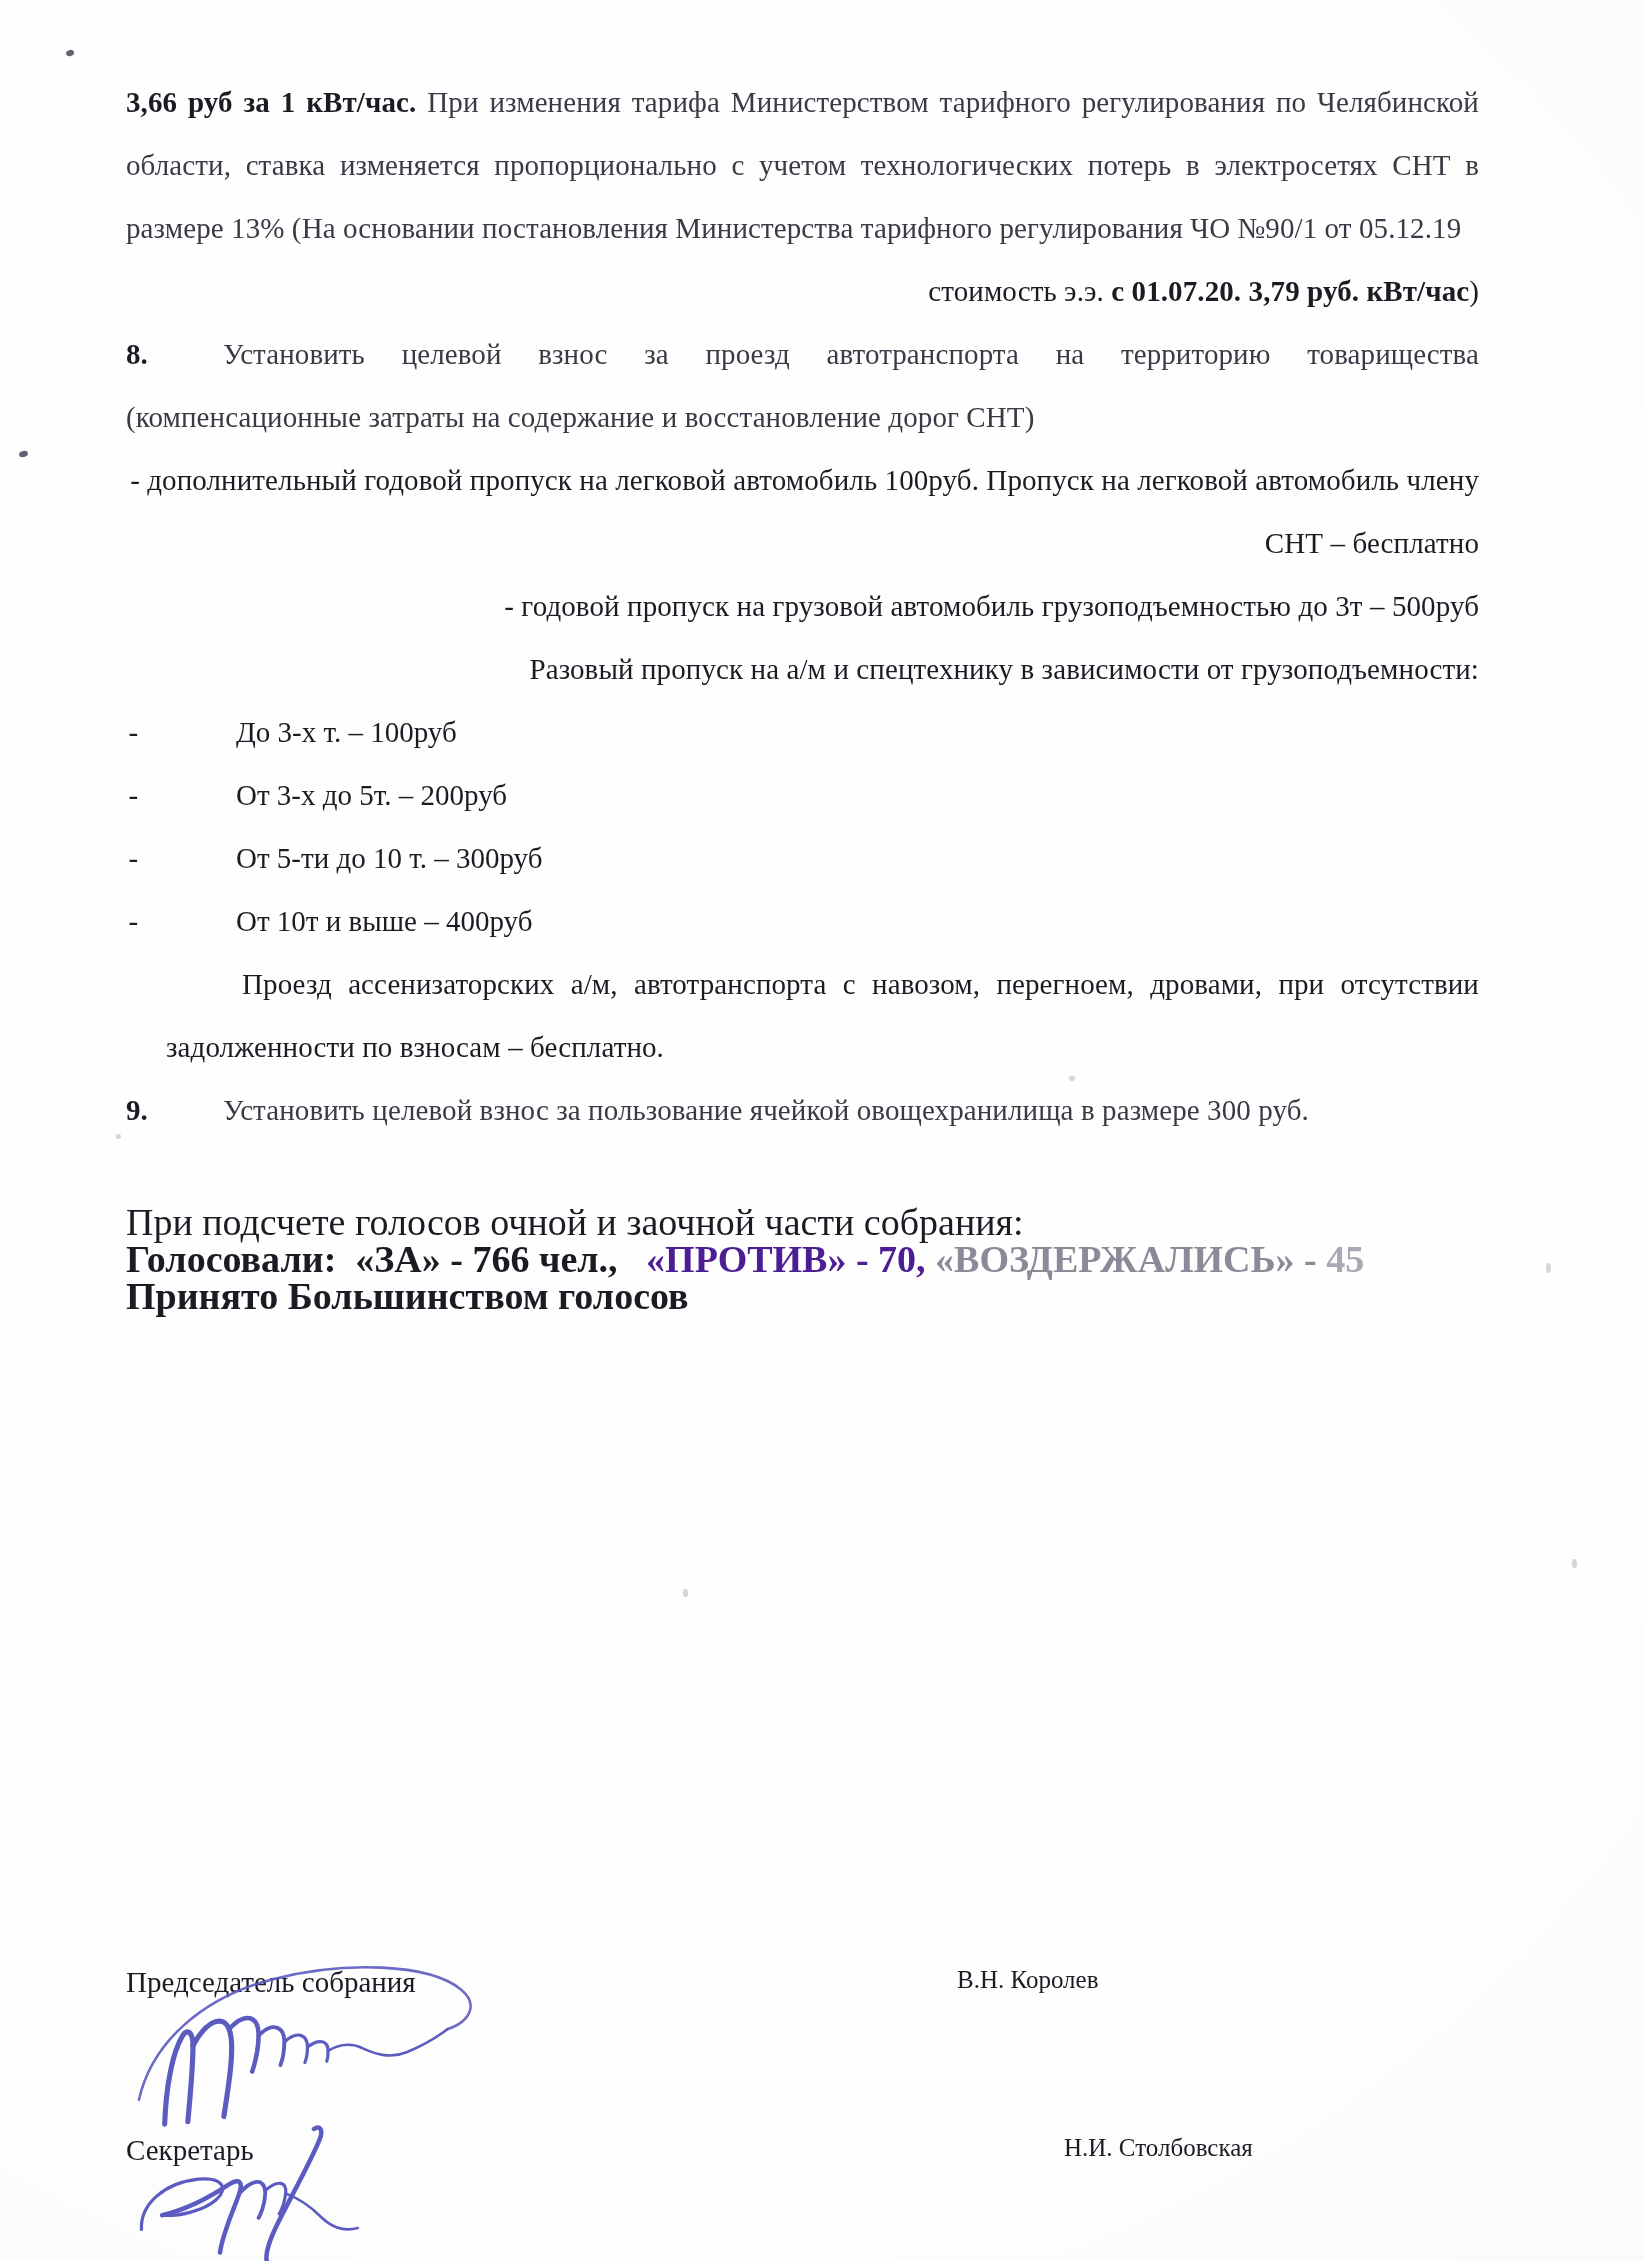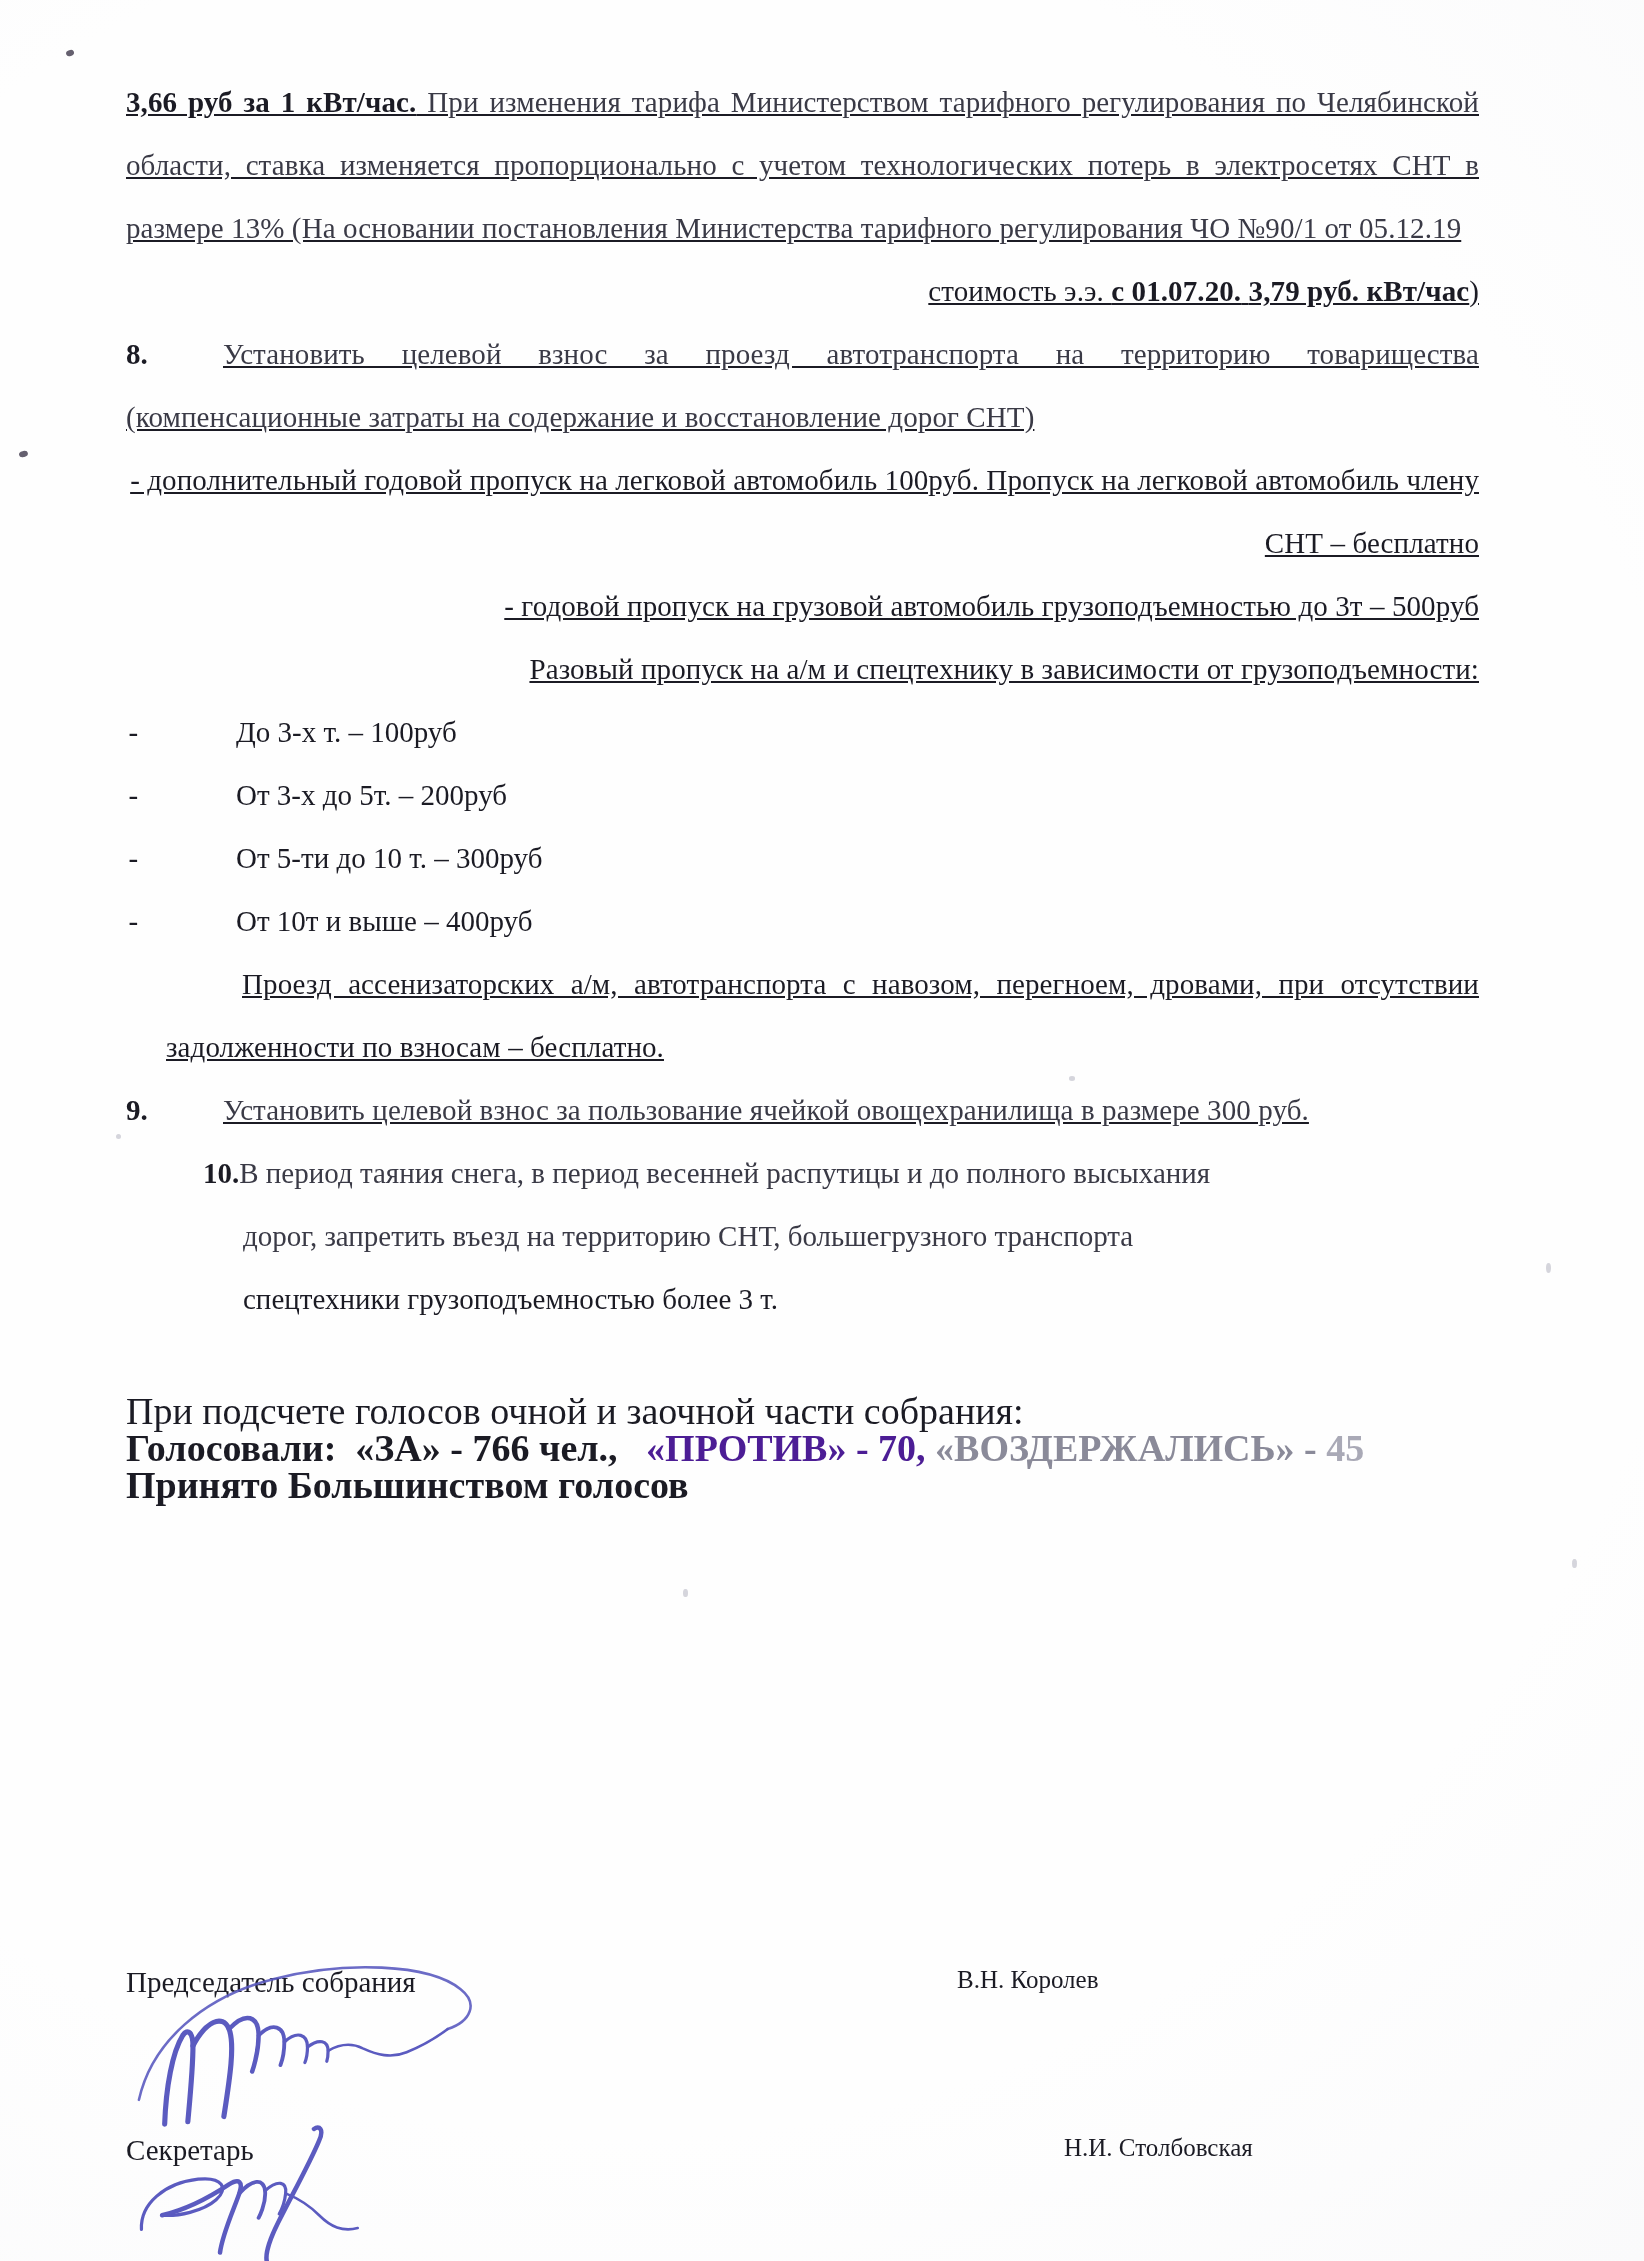--- a/index.html
+++ b/index.html
@@ -34,21 +34,20 @@
   }
 
   
   .p {
     font-size: 29px;
     line-height: 63px;
     margin: 0;
     text-align: justify;
     text-justify: inter-word;
     letter-spacing: 0.1px;
-    text-decoration: underline;
   }
   .p.left { text-align: right; }
 
   b, .b { font-weight: bold; }
 
   
   .fade1 { color: #3a3a46; }
   .fade2 { color: #4c1d95; }
   .fade3 { color: #8a8a99; }
   .fade4 { color: #a9a9b6; }
@@ -180,23 +179,20 @@
       <li><span class="dash">-</span><span>До 3-х т. – 100руб</span></li>
       <li><span class="dash">-</span><span>От 3-х до 5т. – 200руб</span></li>
       <li><span class="dash">-</span><span>От 5-ти до 10 т. – 300руб</span></li>
       <li><span class="dash">-</span><span>От 10т и выше – 400руб</span></li>
     </ul>
 
     <p class="p indent-para">Проезд ассенизаторских а/м, автотранспорта с навозом, перегноем, дровами, при отсутствии задолженности по взносам – бесплатно.</p>
 
     <p class="p clause"><span class="num">9.</span><span class="fade1">Установить целевой взнос за пользование ячейкой овощехранилища в размере 300 руб.</span></p>
 
-    <div class="clause10">
-      <p class="clause10-lines"><b>10.</b><span class="fade1">В период таяния снега, в период весенней распутицы и до полного высыхания</span><span class="l2 fade1">дорог, запретить въезд на территорию СНТ, большегрузного транспорта</span><span class="l3">спецтехники грузоподъемностью более 3 т.</span></p>
-    </div>
 
     <div class="voteblock">
       <p class="vline">При подсчете голосов очной и заочной части собрания:</p>
       <p class="vline"><b>Голосовали:</b><span>&nbsp;&nbsp;</span><b>«ЗА»</b><b> - </b><b>766 чел.,</b><span>&nbsp;&nbsp;&nbsp;</span><b class="fade2">«ПРОТИВ»</b><b class="fade2"> - </b><b class="fade2">70,</b><span>&nbsp;</span><b class="fade3">«ВОЗДЕРЖАЛИСЬ»</b><b class="fade3"> - </b><b class="fade4">45</b></p>
       <p class="vline"><b>Принято Большинством голосов</b></p>
     </div>
 
   </div>
 
   <div class="signatures">

